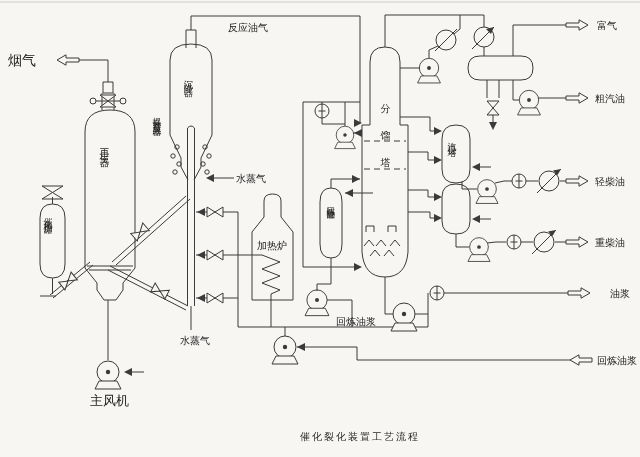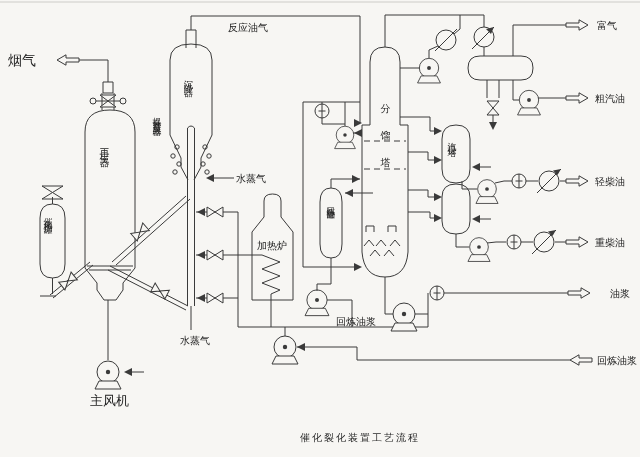--- a/index.html
+++ b/index.html
@@ -241,14 +241,14 @@
 <div class="lbl vert" style="left:326px;top:200px;font-size:8.5px;letter-spacing:1.5px;">回炼油罐</div>
 <div class="lbl vert" style="left:380px;top:95px;font-size:10px;letter-spacing:27px;">分馏塔</div>
 <div class="lbl vert" style="left:446px;top:135px;font-size:9px;letter-spacing:3px;">汽提塔</div>
 <div class="lbl" style="left:597px;top:20px;">富气</div>
 <div class="lbl" style="left:595px;top:93px;">粗汽油</div>
 <div class="lbl" style="left:595px;top:176px;">轻柴油</div>
 <div class="lbl" style="left:595px;top:237px;">重柴油</div>
 <div class="lbl" style="left:597px;top:288px;margin-left:13px;">油浆</div>
 <div class="lbl" style="left:597px;top:355px;">回炼油浆</div>
 <div class="lbl" style="left:336px;top:316px;">回炼油浆</div>
-<div class="lbl cap" style="left:300px;top:432px;">催化裂化装置工艺流程</div>
+<div class="lbl cap" style="left:300px;top:432px;font-family:Liberation Mono, monospace;">催化裂化装置工艺流程</div>
 </div>
 
 </body></html>

